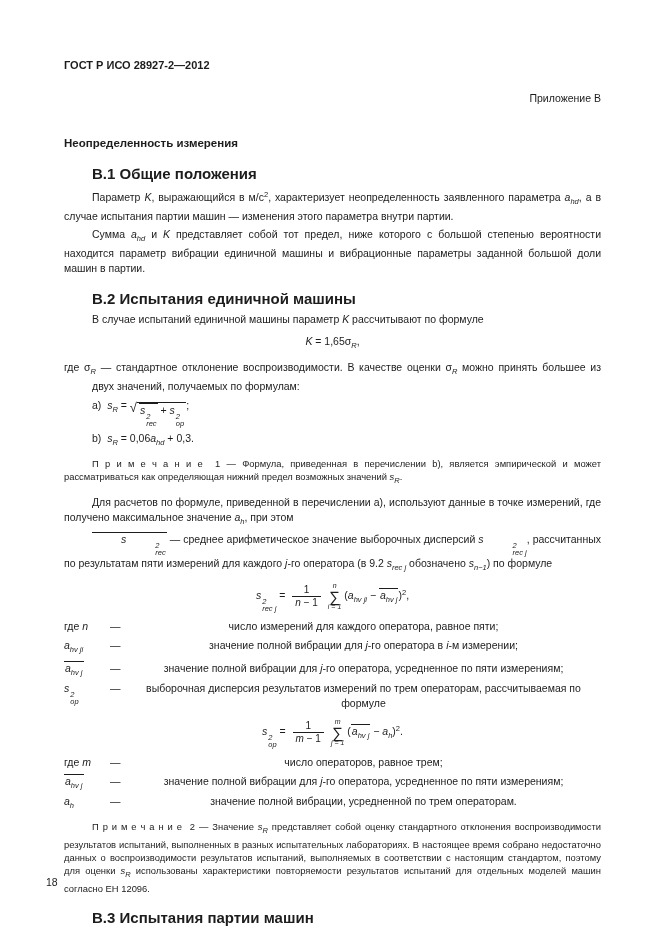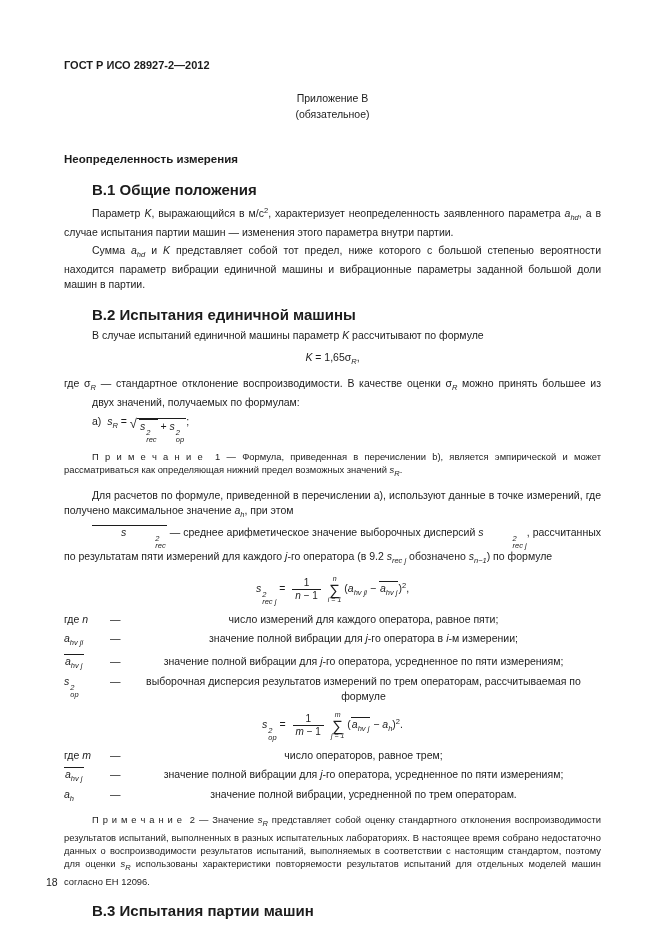--- a/index.html
+++ b/index.html
@@ -1,20 +1,20 @@
 <!DOCTYPE html>
 <html><head>
 <meta charset="utf-8">
 <style>
   html,body{margin:0;padding:0;background:#fff;}
   .page{position:relative;width:661px;height:936px;box-sizing:border-box;background:#fff;
         color:#1c1c1c;font-family:"Liberation Sans",sans-serif;font-size:10.5px;line-height:15px;
         padding:58px 60px 0 64px;overflow:hidden;}
   .doc-header{font-weight:bold;font-size:11px;}
-  .annex{text-align:center;margin-top:17px;line-height:16px;}
+  .annex{text-align:right;margin-top:17px;line-height:16px;}
   .doc-title{text-align:left;font-size:11.5px;font-weight:bold;margin:30px 0 0;}
   .sect{font-size:15px;font-weight:bold;margin:15px 0 6px 28px;}
   p{margin:3px 0;text-align:justify;}
   p.ind{text-indent:28px;}
   .formula{text-align:center;margin:7px 0;text-indent:0;}
   .items{margin-left:28px;}
   .item{margin:4px 0;text-align:left;}
   .note{font-size:9.4px;line-height:13.4px;text-indent:28px;margin:7px 0;}
   .where{padding-left:28px;text-indent:-28px;margin:3px 0;}
   .defs{margin:2px 0;}
@@ -44,21 +44,20 @@
 </style>
 </head>
 <body>
 
 <div class="page">
 
   <div class="doc-header">ГОСТ Р ИСО 28927-2—2012</div>
 
   <div class="annex">
     <div>Приложение В</div>
-    <div>(обязательное)</div>
   </div>
 
   <div class="doc-title">Неопределенность измерения</div>
 
   <div class="sect">В.1  Общие положения</div>
   <p class="ind">Параметр <i>K</i>, выражающийся в м/с<sup>2</sup>, характеризует неопределенность заявленного параметра <i>a</i><sub>hd</sub>, а в случае испытания партии машин — изменения этого параметра внутри партии.</p>
   <p class="ind">Сумма <i>a</i><sub>hd</sub> и <i>K</i> представляет собой тот предел, ниже которого с большой степенью вероятности находится параметр вибрации единичной машины и вибрационные параметры заданной большой доли машин в партии.</p>
 
   <div class="sect">В.2  Испытания единичной машины</div>
   <p class="ind">В случае испытаний единичной машины параметр <i>K</i> рассчитывают по формуле</p>
@@ -68,20 +67,21 @@
     <div class="item">a)&nbsp;&nbsp;<i>s</i><sub>R</sub> = <span class="sqrt">
           <span class="rad">√</span>
           <span class="radbody"><span class="ovr"><i>s</i><span class="stk">
                 <span>2</span>
                 <span>rec</span>
               </span></span> + <i>s</i><span class="stk">
               <span>2</span>
               <span>op</span>
             </span></span>
         </span>;</div>
+    <div class="item">b)&nbsp;&nbsp;<i>s</i><sub>R</sub> = 0,06<i>a</i><sub>hd</sub> + 0,3.</div>
   </div>
   <p class="note">П р и м е ч а н и е&nbsp; 1 — Формула, приведенная в перечислении b), является эмпирической и может рассматриваться как определяющая нижний предел возможных значений <i>s</i><sub>R</sub>.</p>
   <p class="ind">Для расчетов по формуле, приведенной в перечислении а), используют данные в точке измерений, где получено максимальное значение <i>a</i><sub>h</sub>, при этом</p>
   <p class="ind"><span class="ovr"><i>s</i><span class="stk">
           <span>2</span>
           <span>rec</span>
         </span></span> — среднее арифметическое значение выборочных дисперсий <i>s</i><span class="stk">
         <span>2</span>
         <span>rec j</span>
       </span>, рассчитанных по результатам пяти измерений для каждого <i>j</i>-го оператора (в 9.2 <i>s</i><sub>rec j</sub> обозначено <i>s</i><sub>n−1</sub>) по формуле</p>

